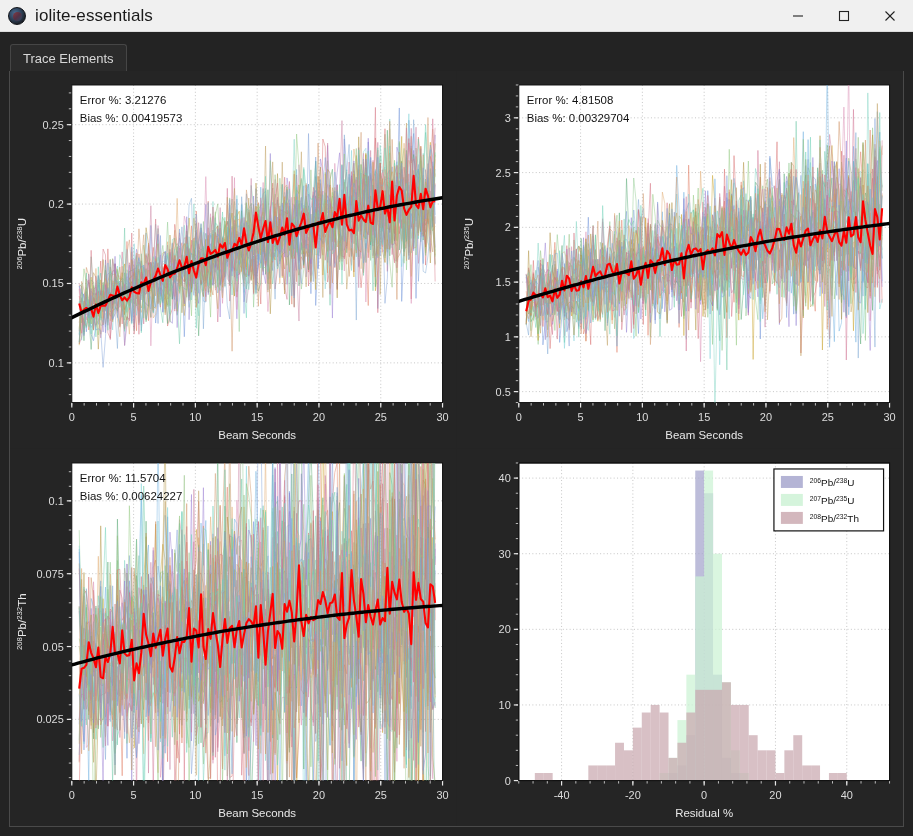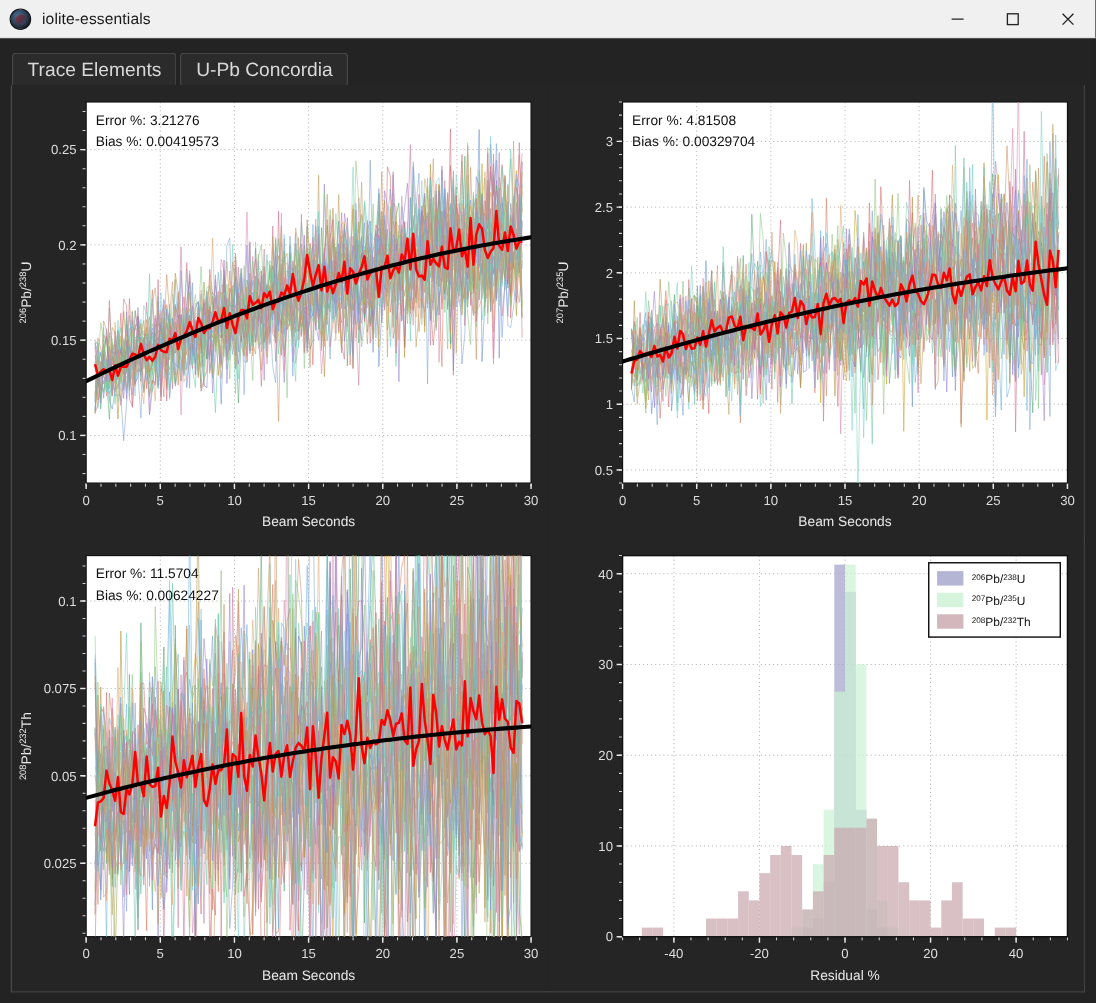--- a/index.html
+++ b/index.html
@@ -27,21 +27,21 @@
     border: 1px solid #101318;
     position: relative; flex: 0 0 auto;
   }
   #app-icon::after {
     content: ""; position: absolute; left: 4px; top: 4px;
     width: 9px; height: 9px; border-radius: 50%;
     background: linear-gradient(135deg, #8b3030 0%, #5a2b3e 50%, #27506e 100%);
     opacity: .85;
   }
   #app-title {
-    font-size: 13px; color: #1a1a1a; letter-spacing: .1px;
+    font-size: 17px; color: #1a1a1a; letter-spacing: .1px;
   }
   #winbuttons { margin-left: auto; display: flex; height: 32px; }
   .winbtn {
     width: 46px; height: 32px;
     display: flex; align-items: center; justify-content: center;
     color: #222;
   }
   .winbtn svg { display: block; }
 
   
@@ -50,28 +50,28 @@
     background: #232323;
     display: flex;
     align-items: flex-end;
     padding-left: 10px;
     position: relative;
   }
   .tab {
     height: 28px;
     padding: 0 12px;
     display: flex; align-items: center;
-    font-size: 16px;
+    font-size: 13px;
     color: #d8d8d8;
     background: #2b2b2b;
     border: 1px solid #464646;
     border-bottom: none;
     border-top-left-radius: 3px;
     border-top-right-radius: 3px;
-    margin-right: 3px;
+    margin-right: 15px;
     white-space: nowrap;
   }
   .tab.active {
     background: #3c3c3c;
     color: #ffffff;
     border-color: #565656;
     height: 29px;
   }
 
   
@@ -119,21 +119,20 @@
       <svg width="12" height="12" viewBox="0 0 12 12">
           <line x1="1.5" y1="1.5" x2="10.5" y2="10.5" stroke="#222" stroke-width="1.1"></line>
           <line x1="10.5" y1="1.5" x2="1.5" y2="10.5" stroke="#222" stroke-width="1.1"></line>
         </svg>
     </div>
   </div>
 </div>
 
 <div id="tabstrip">
   <div class="tab">Trace Elements</div>
-  <div class="tab">U-Pb Concordia</div>
 </div>
 
 <div id="content">
   <div id="grid">
     <div class="cell">
         <svg id="c0" viewBox="0 0 448 378" preserveAspectRatio="none">
           <rect x="0" y="0" width="448" height="378" fill="#252525"></rect>
           <rect x="62" y="14" width="372" height="318" fill="#ffffff"></rect>
           <line x1="124" y1="14" x2="124" y2="332" stroke="#b8b8b8" stroke-width="0.8" stroke-dasharray="1,2.4"></line>
           <line x1="186" y1="14" x2="186" y2="332" stroke="#b8b8b8" stroke-width="0.8" stroke-dasharray="1,2.4"></line>

